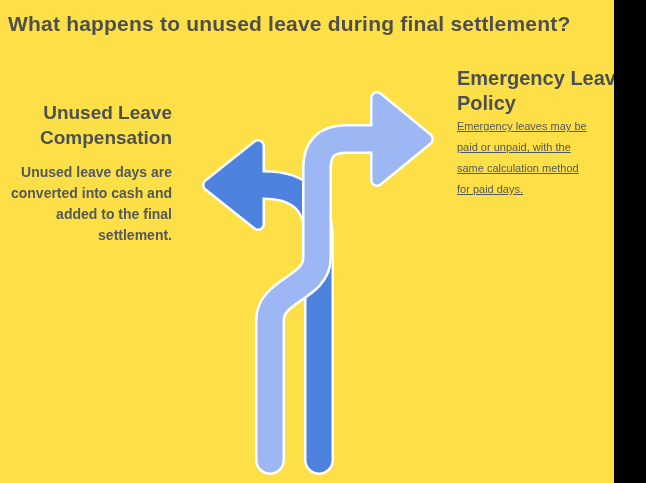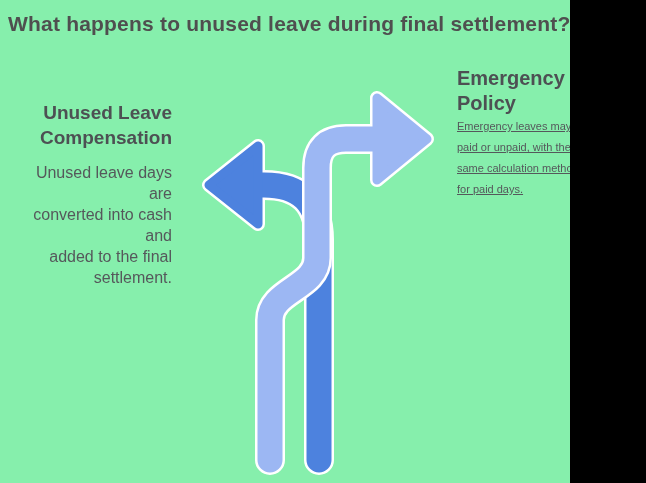--- a/index.html
+++ b/index.html
@@ -2,23 +2,23 @@
 <html><head>
 <meta charset="utf-8">
 <style>
   html, body {
     margin: 0;
     padding: 0;
     background: #000000;
   }
   .canvas {
     position: relative;
-    width: 570px;
+    width: 614px;
     height: 483px;
-    background: #86efac;
+    background: #fde047;
     overflow: hidden;
     font-family: "Liberation Sans", sans-serif;
   }
   .page-title {
     position: absolute;
     left: 8px;
     top: 10px;
     width: 632px;
     font-size: 21px;
     line-height: 27px;
@@ -44,22 +44,23 @@
     top: 100px;
     width: 162px;
     text-align: right;
   }
   .block-left .heading {
     font-size: 19px;
     line-height: 25px;
   }
   .block-left .body {
     margin-top: 12px;
-    font-size: 16px;
+    font-size: 14px;
     line-height: 21px;
+    font-weight: bold;
   }
   .block-right {
     left: 457px;
     top: 66px;
     width: 182px;
     text-align: left;
   }
   .block-right .heading {
     font-size: 20px;
     line-height: 25px;

